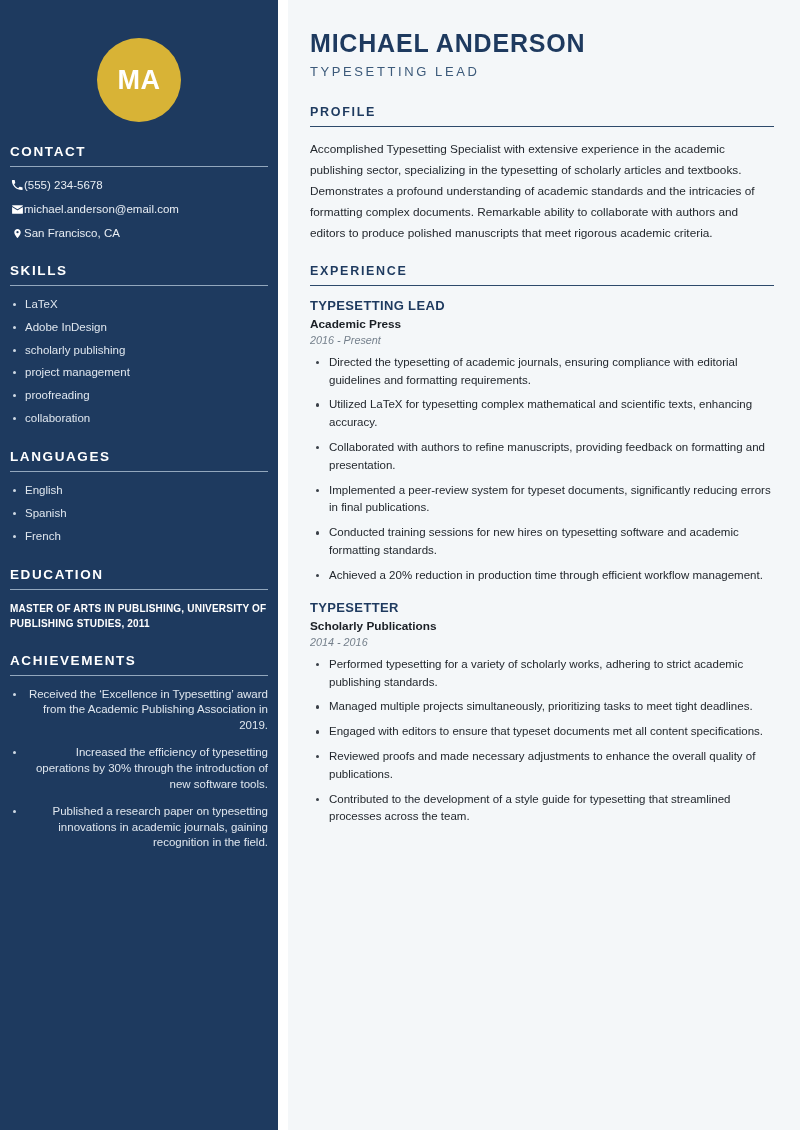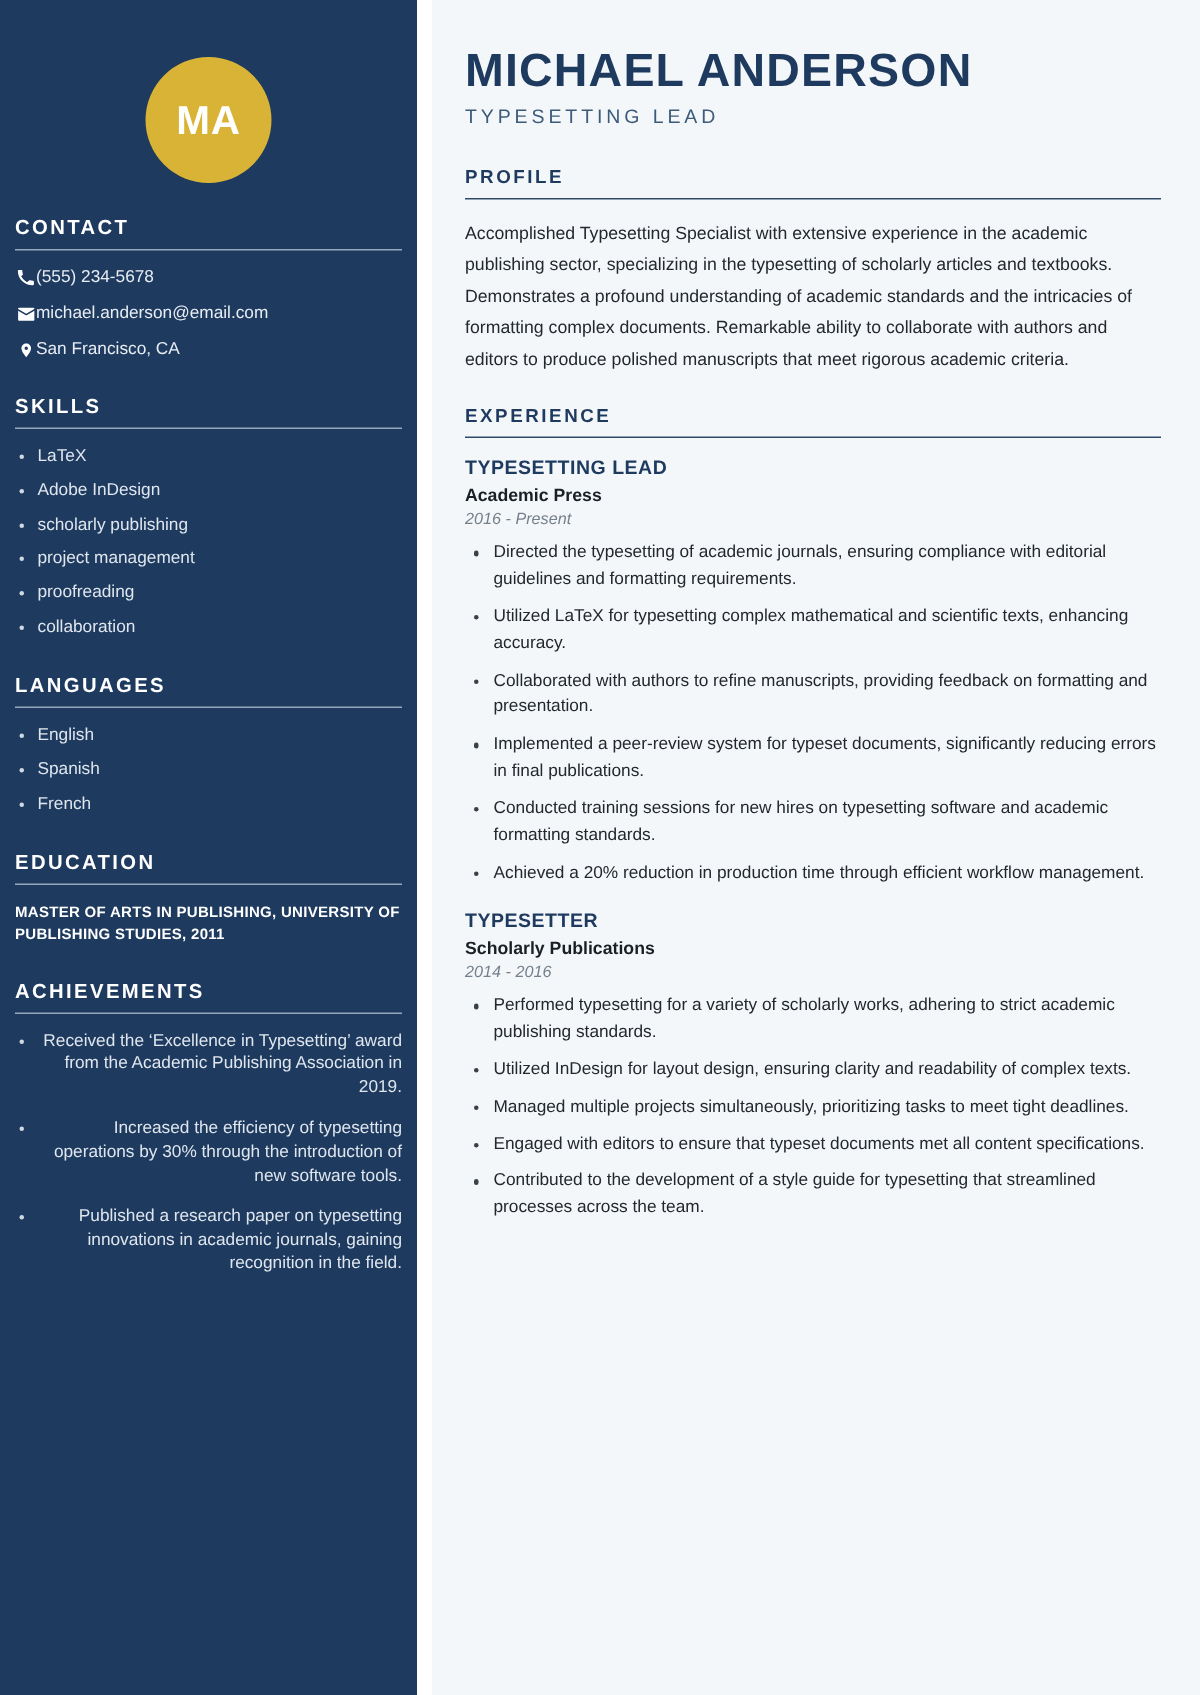--- a/index.html
+++ b/index.html
@@ -126,21 +126,21 @@
 
   
   .main {
     flex: 1 1 auto;
     background: #F4F7F9;
     box-sizing: border-box;
     padding: 30px 26px 0 22px;
     margin-left: 10px;
   }
   .name {
-    font-size: 31px;
+    font-size: 25px;
     font-weight: bold;
     color: #1E3A5F;
     letter-spacing: 0.8px;
     margin: 0 0 6px 0;
     line-height: 1.1;
   }
   .role {
     font-size: 13px;
     color: #3c5a7a;
     letter-spacing: 2.6px;
@@ -322,23 +322,23 @@
           <li class="job-li">Achieved a 20% reduction in production time through efficient workflow management.</li>
         </ul>
       </div>
 
       <div class="job">
         <h3 class="job-title">TYPESETTER</h3>
         <div class="job-company">Scholarly Publications</div>
         <div class="job-dates">2014 - 2016</div>
         <ul class="job-ul">
           <li class="job-li">Performed typesetting for a variety of scholarly works, adhering to strict academic publishing standards.</li>
-          <li class="job-li">Utilized InDesign for layout design, ensuring clarity and readability of complex texts.</li>
           <li class="job-li">Managed multiple projects simultaneously, prioritizing tasks to meet tight deadlines.</li>
           <li class="job-li">Engaged with editors to ensure that typeset documents met all content specifications.</li>
+          <li class="job-li">Reviewed proofs and made necessary adjustments to enhance the overall quality of publications.</li>
           <li class="job-li">Contributed to the development of a style guide for typesetting that streamlined processes across the team.</li>
         </ul>
       </div>
 
     </section>
 
   </main>
 </div>
 
 </body></html>

